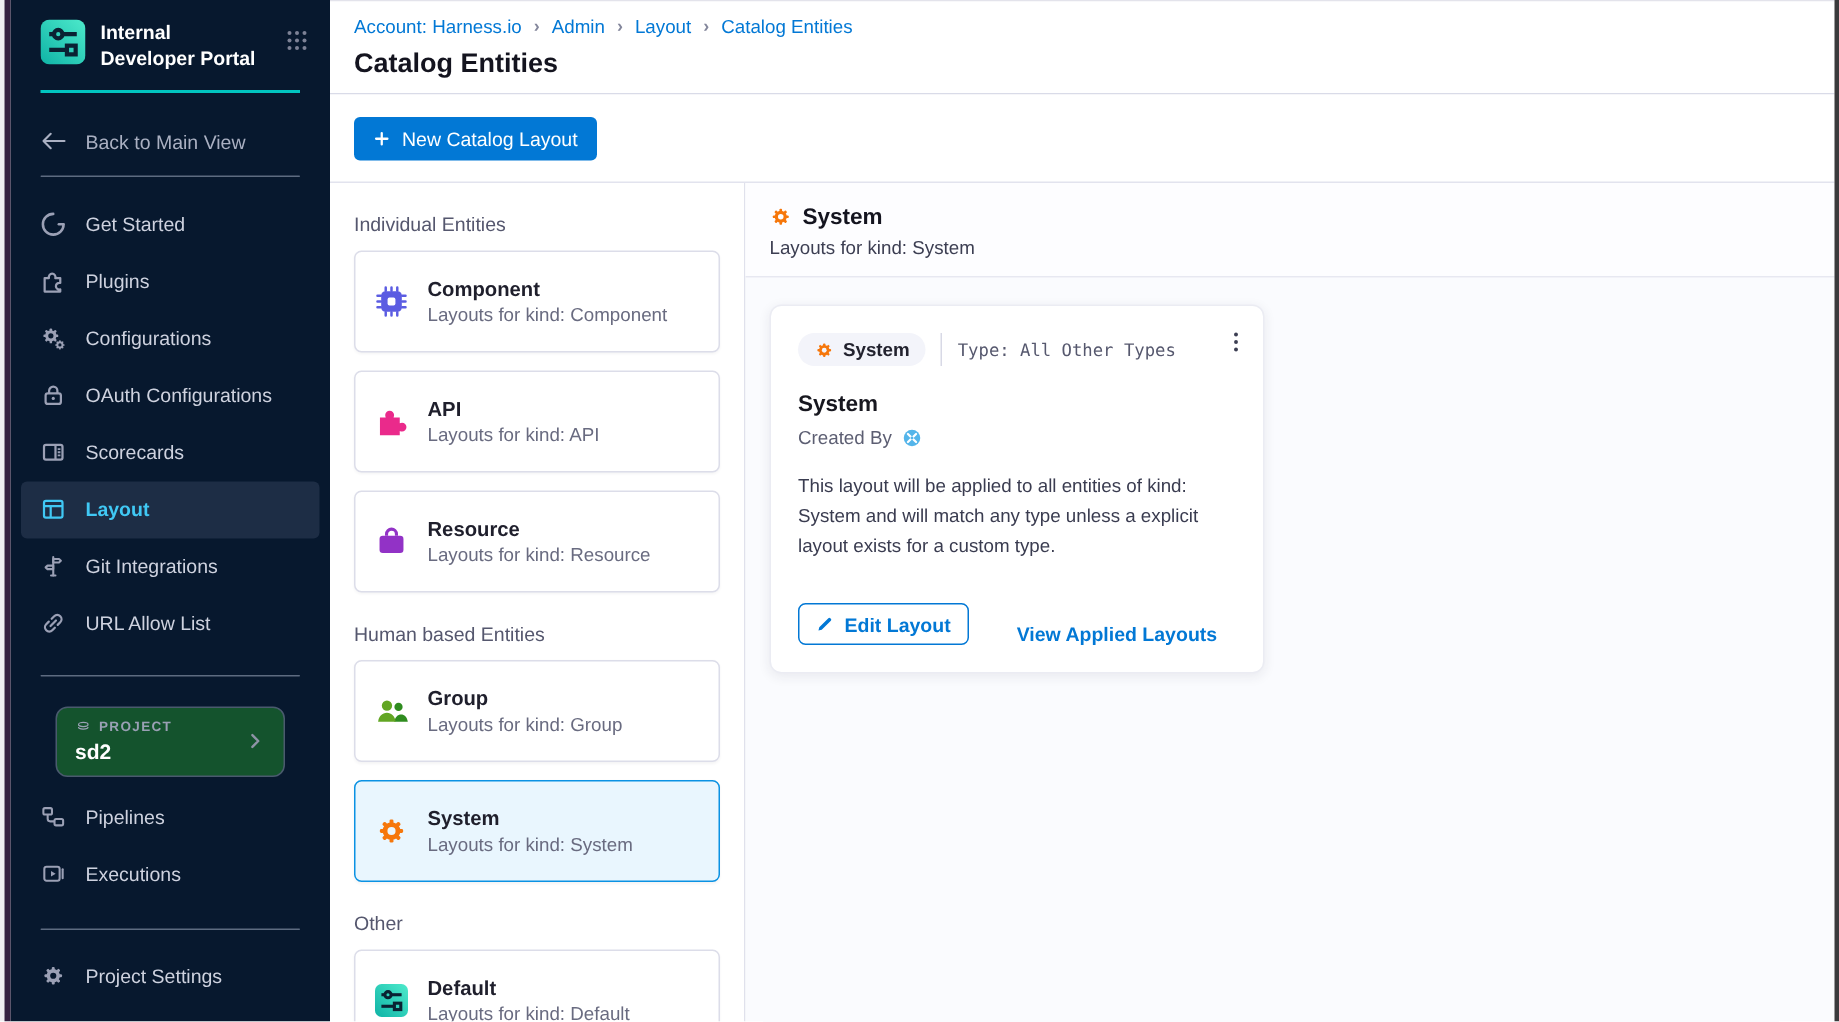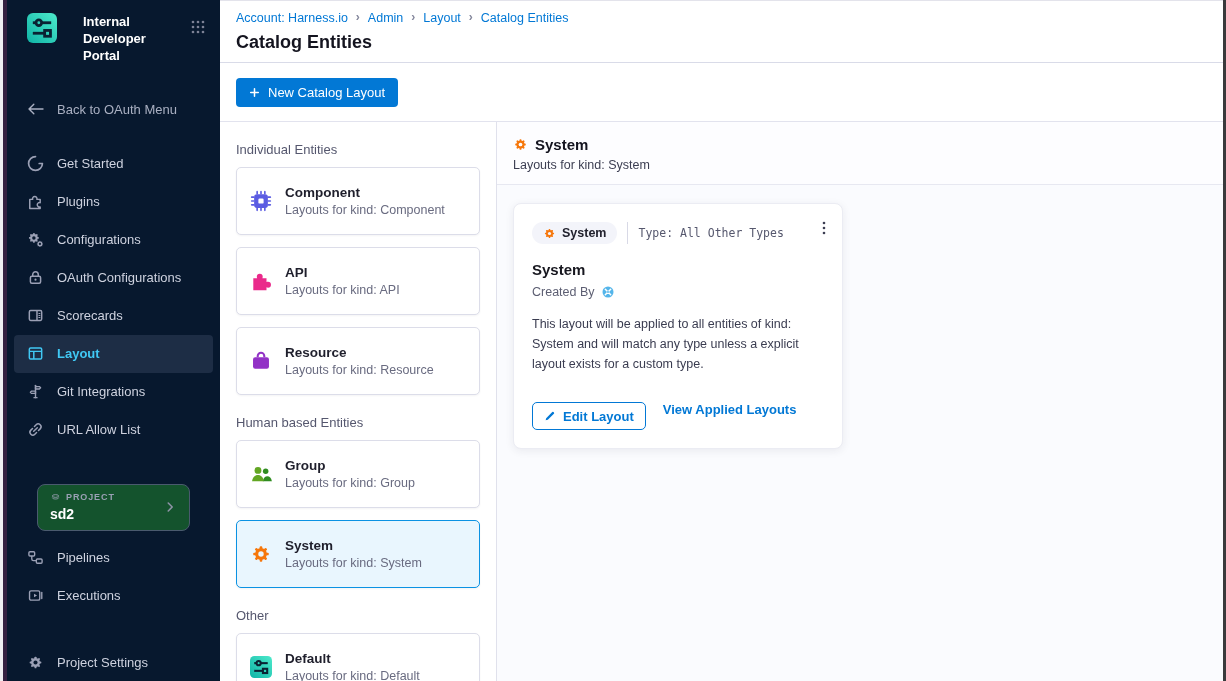--- a/index.html
+++ b/index.html
@@ -9,21 +9,21 @@
 
   
   .edge{position:absolute;top:0;height:100%;z-index:9}
   .edge.l-white{left:0;width:3px;background:#efeef1}
   .edge.l-maroon{left:3px;width:4px;background:#342040}
   .edge.r-dark{right:0;width:3px;background:#3a3a3c}
 
   
   .sidebar{position:absolute;left:7px;top:0;width:213px;height:681px;background:#07182e;
            display:flex;flex-direction:column;box-sizing:border-box}
-  .sb-head{display:flex;align-items:flex-start;gap:26px;padding:13px 14px 0 20px}
+  .sb-head{display:flex;align-items:flex-start;gap:10px;padding:13px 14px 0 20px}
   .sb-logo{width:30px;height:30px;flex:0 0 auto}
   .sb-title{font-size:13px;font-weight:bold;color:#fff;line-height:1.3;flex:1;padding-top:1px}
   .sb-grid{width:16px;height:16px;margin-top:6px;cursor:pointer;flex:0 0 auto}
   .sb-teal{height:2px;background:#01c5c0;margin:12px 20px 0}
   .sb-back{display:flex;align-items:center;gap:12px;padding:0 20px;margin-top:25px;
            color:#aab0c2;font-size:13px;cursor:pointer}
   .sb-back .ic{width:18px;height:14px}
   .sb-div{height:1px;background:rgba(164,176,197,.55);margin:15px 20px 0;border-radius:2px}
   .sb-nav{margin-top:13px}
   .nav-item{display:flex;align-items:center;gap:13px;height:38px;padding:0 13px;margin:0 7px;
@@ -82,21 +82,21 @@
   .badge{display:inline-flex;align-items:center;gap:6px;background:#f3f4fa;border-radius:999px;
          padding:4px 11px;font-size:12.5px;font-weight:600;color:#22222e;cursor:default}
   .badge .ic{width:13px;height:13px}
   .lc-vdiv{width:1px;height:22px;background:#d8d9e6}
   .lc-type{font-family:"DejaVu Sans Mono","Liberation Mono",monospace;font-size:11.5px;color:#56586e;white-space:nowrap}
   .kebab{position:absolute;top:16px;right:10px;width:16px;height:16px;cursor:pointer}
   .lc-title{font-size:15px;font-weight:bold;color:#17171f;margin-top:17px}
   .lc-created{display:flex;align-items:flex-start;gap:6px;font-size:12.5px;color:#5c5e72;margin-top:7px}
   .cb-ic{width:14px;height:14px;cursor:pointer}
   .lc-desc{font-size:12.5px;color:#3a3c50;line-height:1.6;margin-top:15px}
-  .lc-actions{display:flex;align-items:flex-start;gap:17px;margin-top:28px}
+  .lc-actions{display:flex;align-items:flex-end;gap:32px;margin-top:28px}
   .btn-outline{display:inline-flex;align-items:center;gap:7px;border:1.5px solid #0278d5;
                color:#0278d5;font-size:13px;font-weight:bold;border-radius:5px;height:28px;
                padding:0 11px;background:#fff;cursor:pointer;font-family:inherit}
   .btn-outline .ic{width:12px;height:12px}
   .link{color:#0278d5;font-size:13px;font-weight:bold;cursor:pointer}
 </style>
 </head>
 <body>
 
 <div class="edge l-white"></div>
@@ -139,21 +139,21 @@
         </svg>
       </span>
   </div>
   <div class="sb-teal"></div>
   <div class="sb-back">
     <span class="ic">
         <svg viewBox="0 0 20 16" fill="none" stroke="#aab0c2" stroke-width="1.6" stroke-linecap="round" stroke-linejoin="round">
           <path d="M18 8H2M7.5 2.5L2 8l5.5 5.5"></path>
         </svg>
       </span>
-    <span>Back to OAuth Menu</span>
+    <span>Back to Main View</span>
   </div>
   <div class="sb-div"></div>
 
   <div class="sb-nav">
       <div class="nav-item">
         <span class="nav-ic">
           <svg viewBox="0 0 16 16" fill="none" stroke="#9ba0b5" stroke-width="1.6" stroke-linecap="round">
             <path d="M14.5 8A6.5 6.5 0 1 1 8 1.5"></path>
             <path d="M14.2 8h-2.7"></path>
           </svg>

